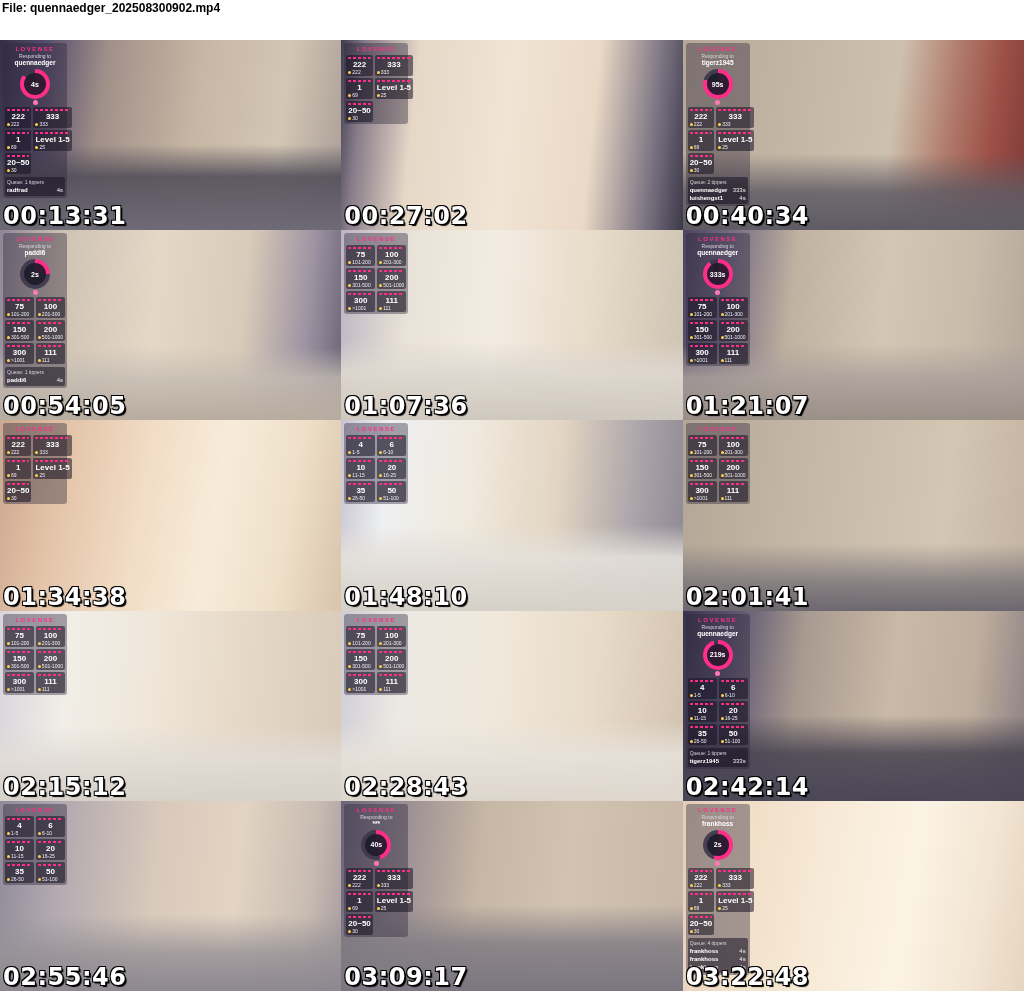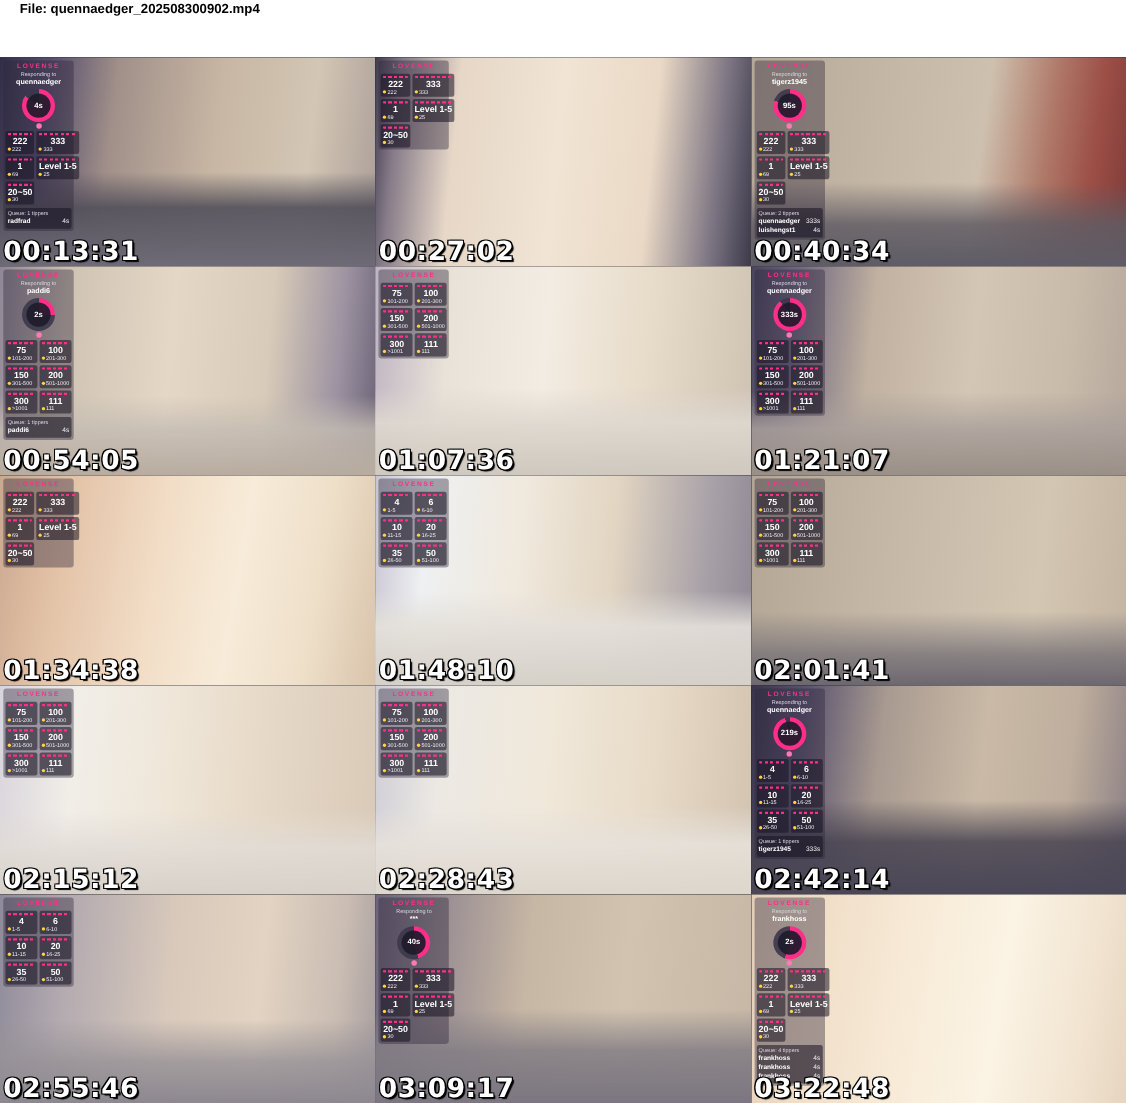--- a/index.html
+++ b/index.html
@@ -1,35 +1,35 @@
 <!DOCTYPE html>
 <html><head>
 <meta charset="utf-8">
 <style>
   * { box-sizing: border-box; margin: 0; padding: 0; }
   html, body { width: 1024px; height: 1003px; background: #fff; overflow: hidden; }
   body { font-family: "Liberation Sans", sans-serif; }
 
-  .header { padding: 2px 0 0 18px; height: 52px; }
+  .header { padding: 2px 0 0 2px; height: 40px; }
   .header .line {
     font-size: 12px; font-weight: bold; color: #000;
     line-height: 12.5px; white-space: nowrap;
     font-family: "Liberation Sans", sans-serif;
   }
 
   .grid {
     display: grid;
     grid-template-columns: repeat(3, 341.34px);
     grid-auto-rows: 190.2px;
     width: 1024px;
   }
   .thumb {
     position: relative; overflow: hidden;
     box-shadow: inset 0 0 0 1px rgba(0,0,0,0.55);
-    background: #0f172a;
+    background: #4c1d95;
   }
   .scene { position: absolute; inset: 0; }
 
   .timestamp {
     position: absolute; left: 3px; bottom: 0px;
     font-size: 24px; font-weight: bold; color: #fff; letter-spacing: 0.5px;
     font-family: "DejaVu Sans", sans-serif;
     text-shadow: -1px -1px 0 #000, 1px -1px 0 #000, -1px 1px 0 #000,
                  1px 1px 0 #000, 2px 2px 1px #000;
   }

